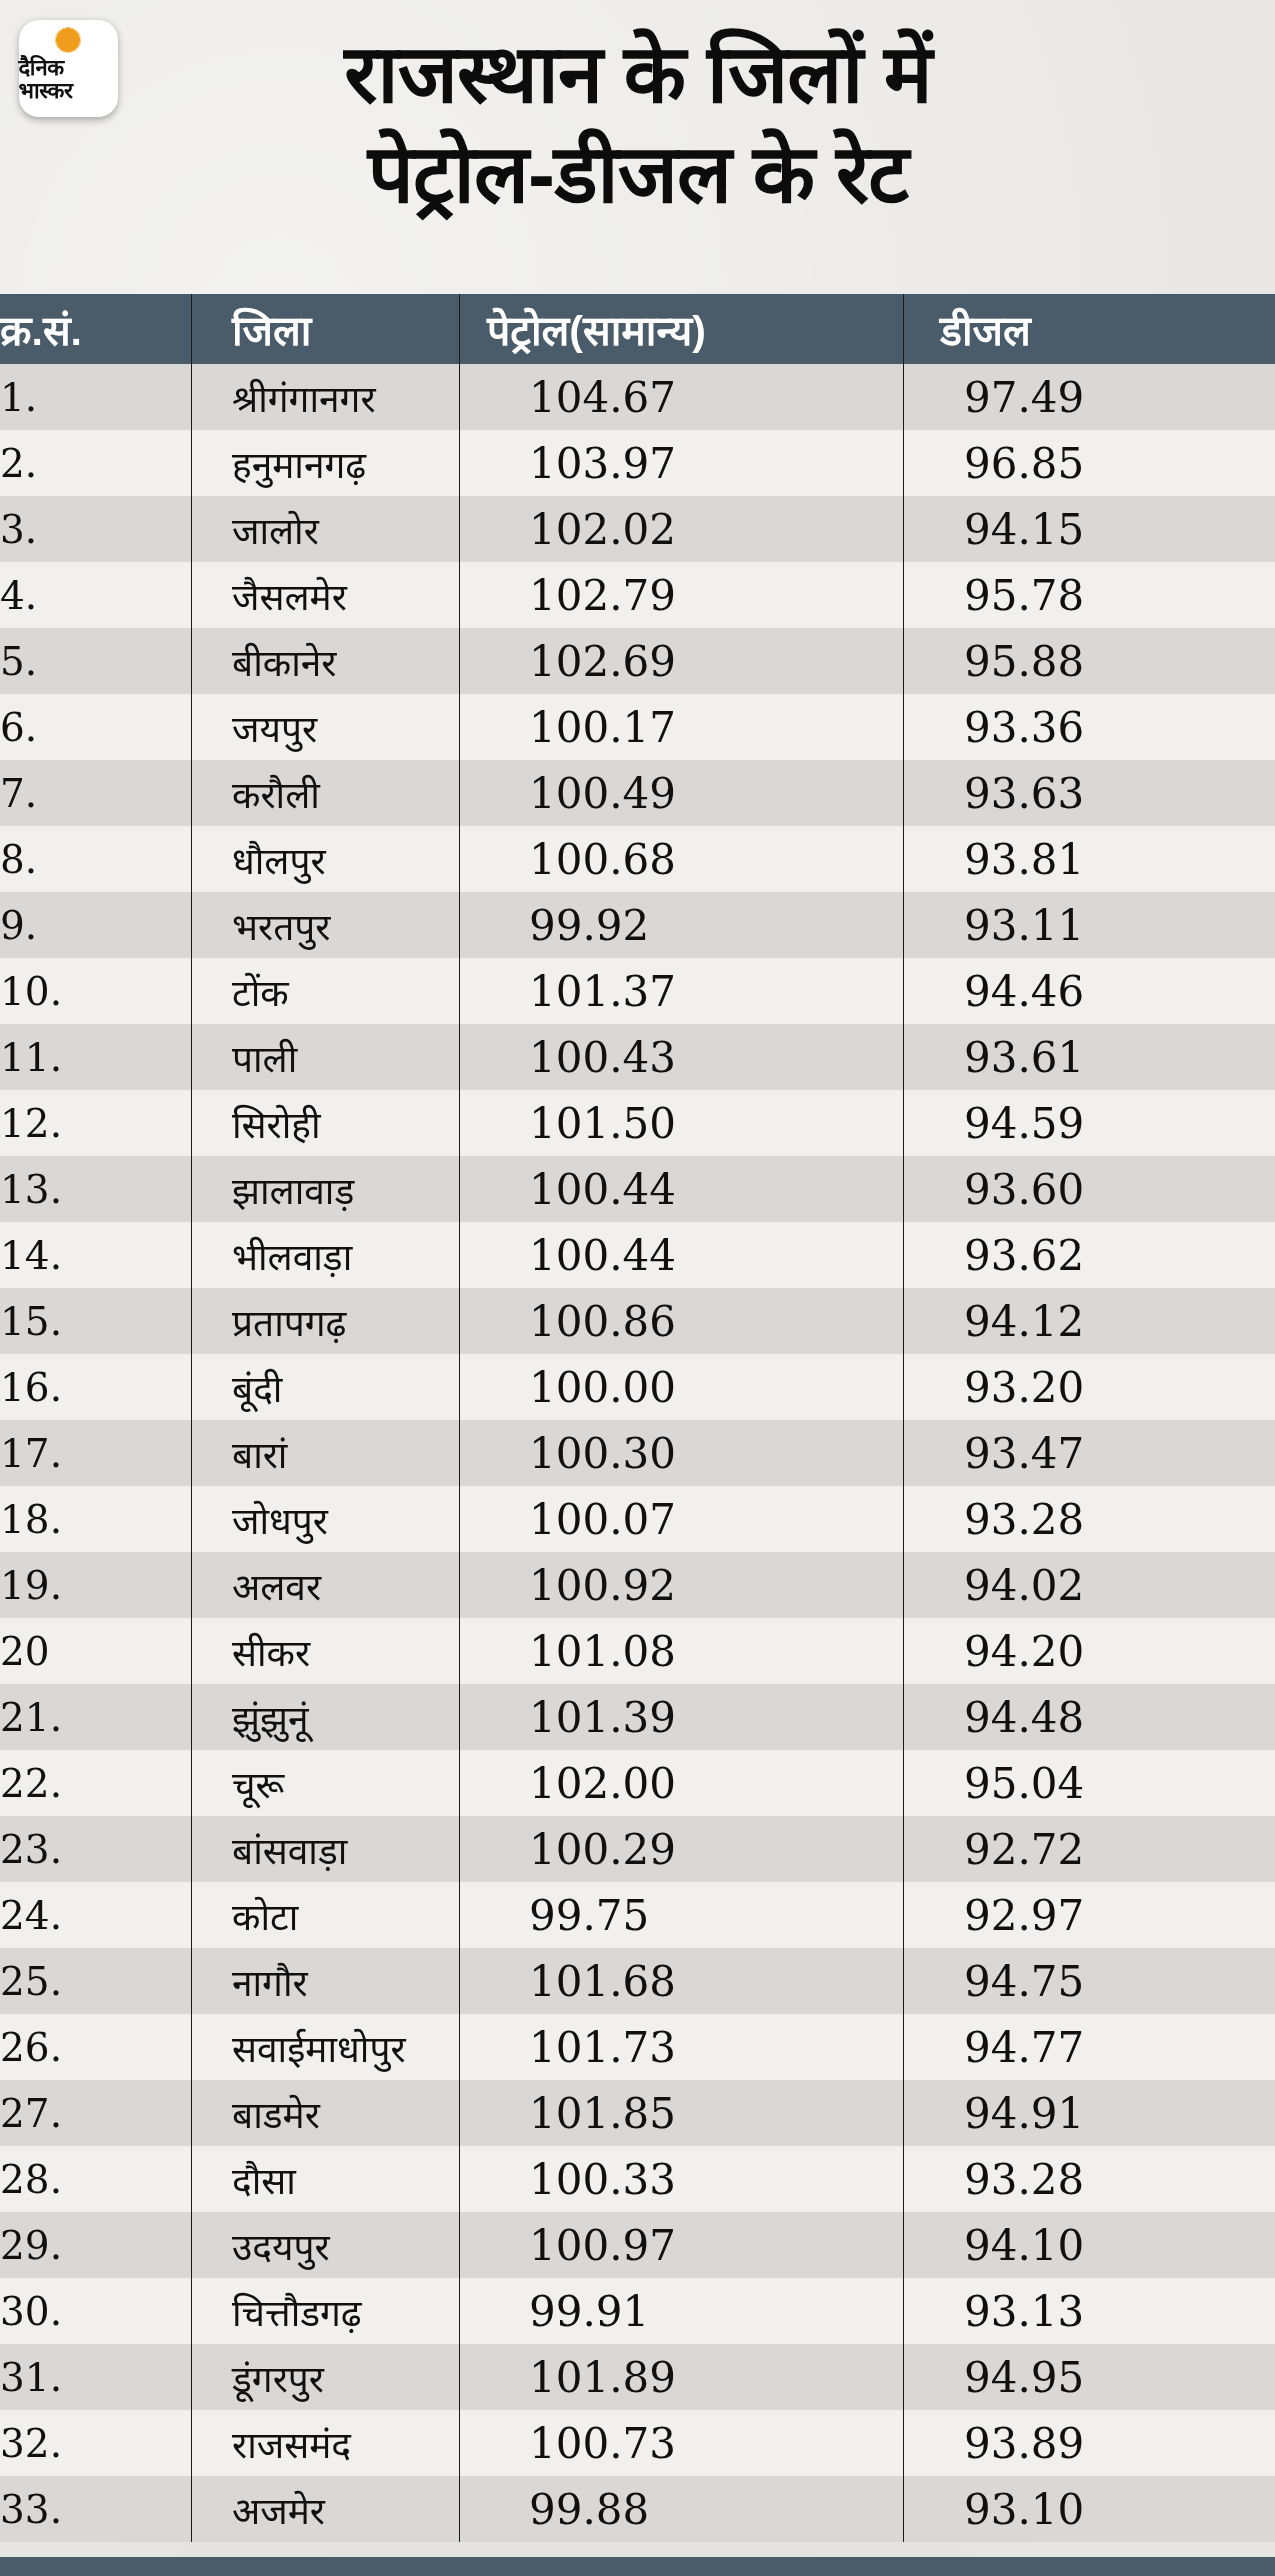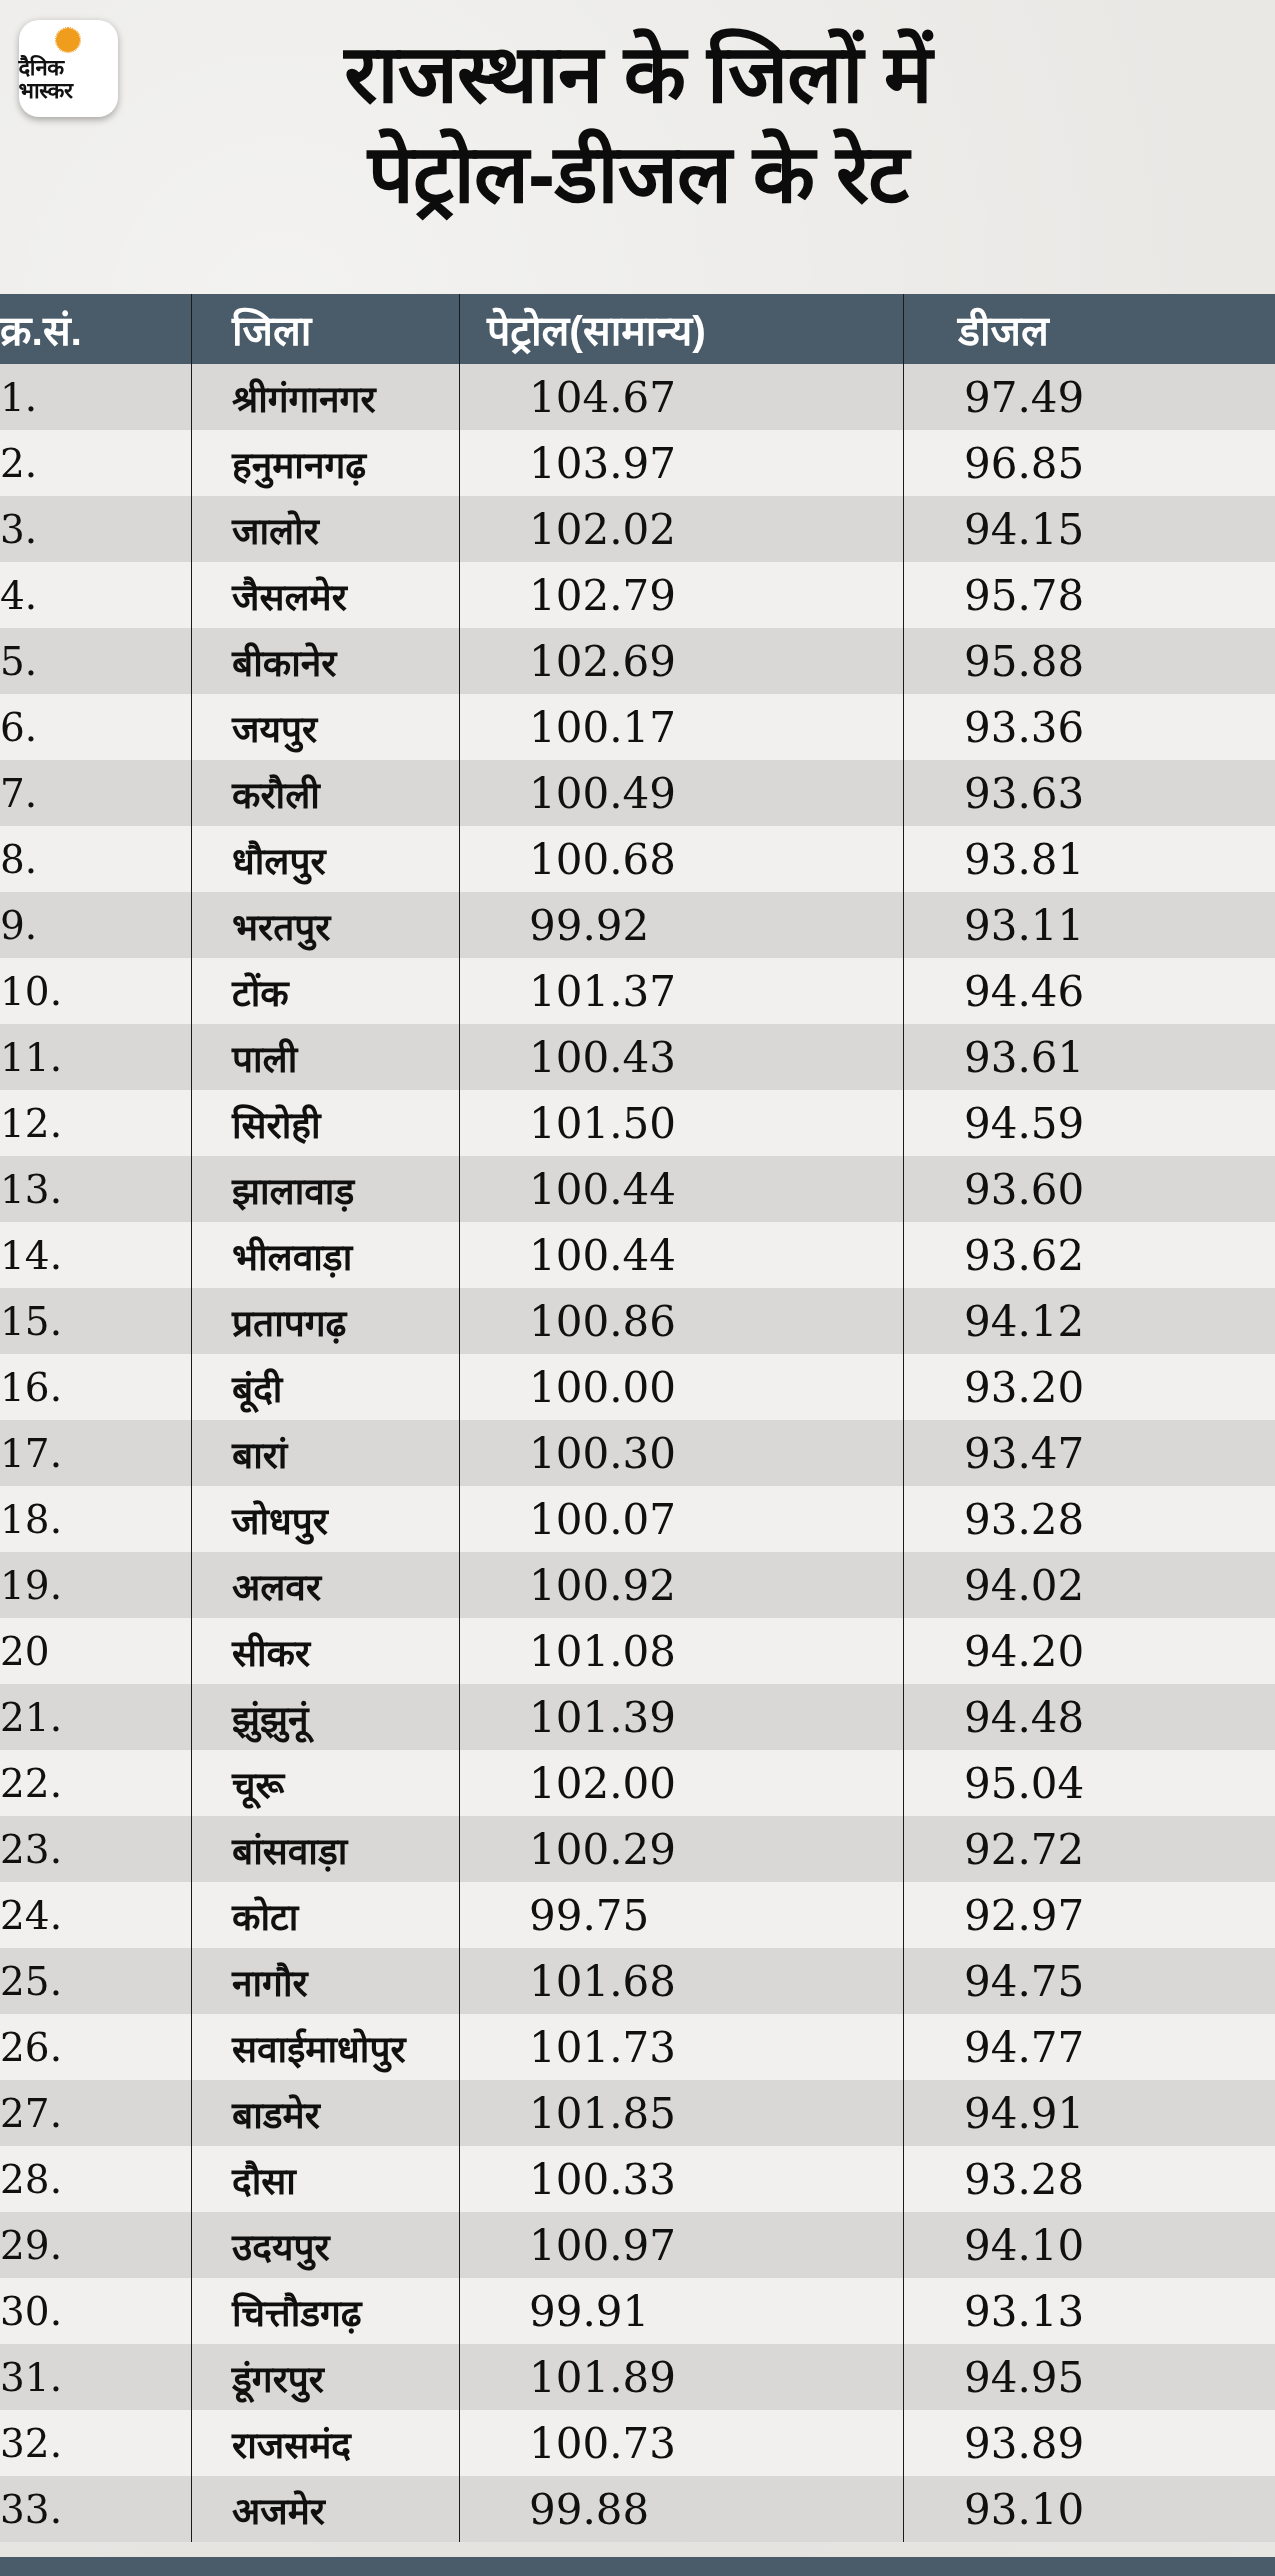--- a/index.html
+++ b/index.html
@@ -52,23 +52,23 @@
   .hcell{font-weight:700;font-size:41px;}
   .tbody .row{display:flex;height:66px;align-items:center;color:#101010;}
   .tbody .row:nth-child(odd){background:var(--stripe-dark);}
   .tbody .row:nth-child(even){background:var(--stripe-light);}
   .cell{box-sizing:border-box;height:100%;display:flex;align-items:center;overflow:hidden;}
   .c1{width:191px;}
   .c2{width:268px;padding-left:40px;border-left:1.7px solid var(--divider);text-align:center;}
   .c3{width:444px;padding-left:69px;border-left:1.7px solid var(--divider);}
   .c4{width:373px;padding-left:60px;border-left:1.7px solid var(--divider);}
   .hrow .c3{padding-left:27px;}
-  .hrow .c4{padding-left:54px;}
+  .hrow .c4{padding-left:36px;}
   .sno{font-family:"DejaVu Serif","Liberation Serif",serif;font-size:39px;}
-  .district{font-weight:700;font-size:37px;}
+  .district{font-weight:400;font-size:37px;}
   .price{font-family:"DejaVu Serif","Liberation Serif",serif;font-size:42px;}
   .footer-bar{
     position:absolute;left:0;top:2557px;width:1276px;height:19.3px;
     background:var(--header-bg);z-index:1;
   }
 </style>
 </head>
 <body>
 
 <div class="page">

